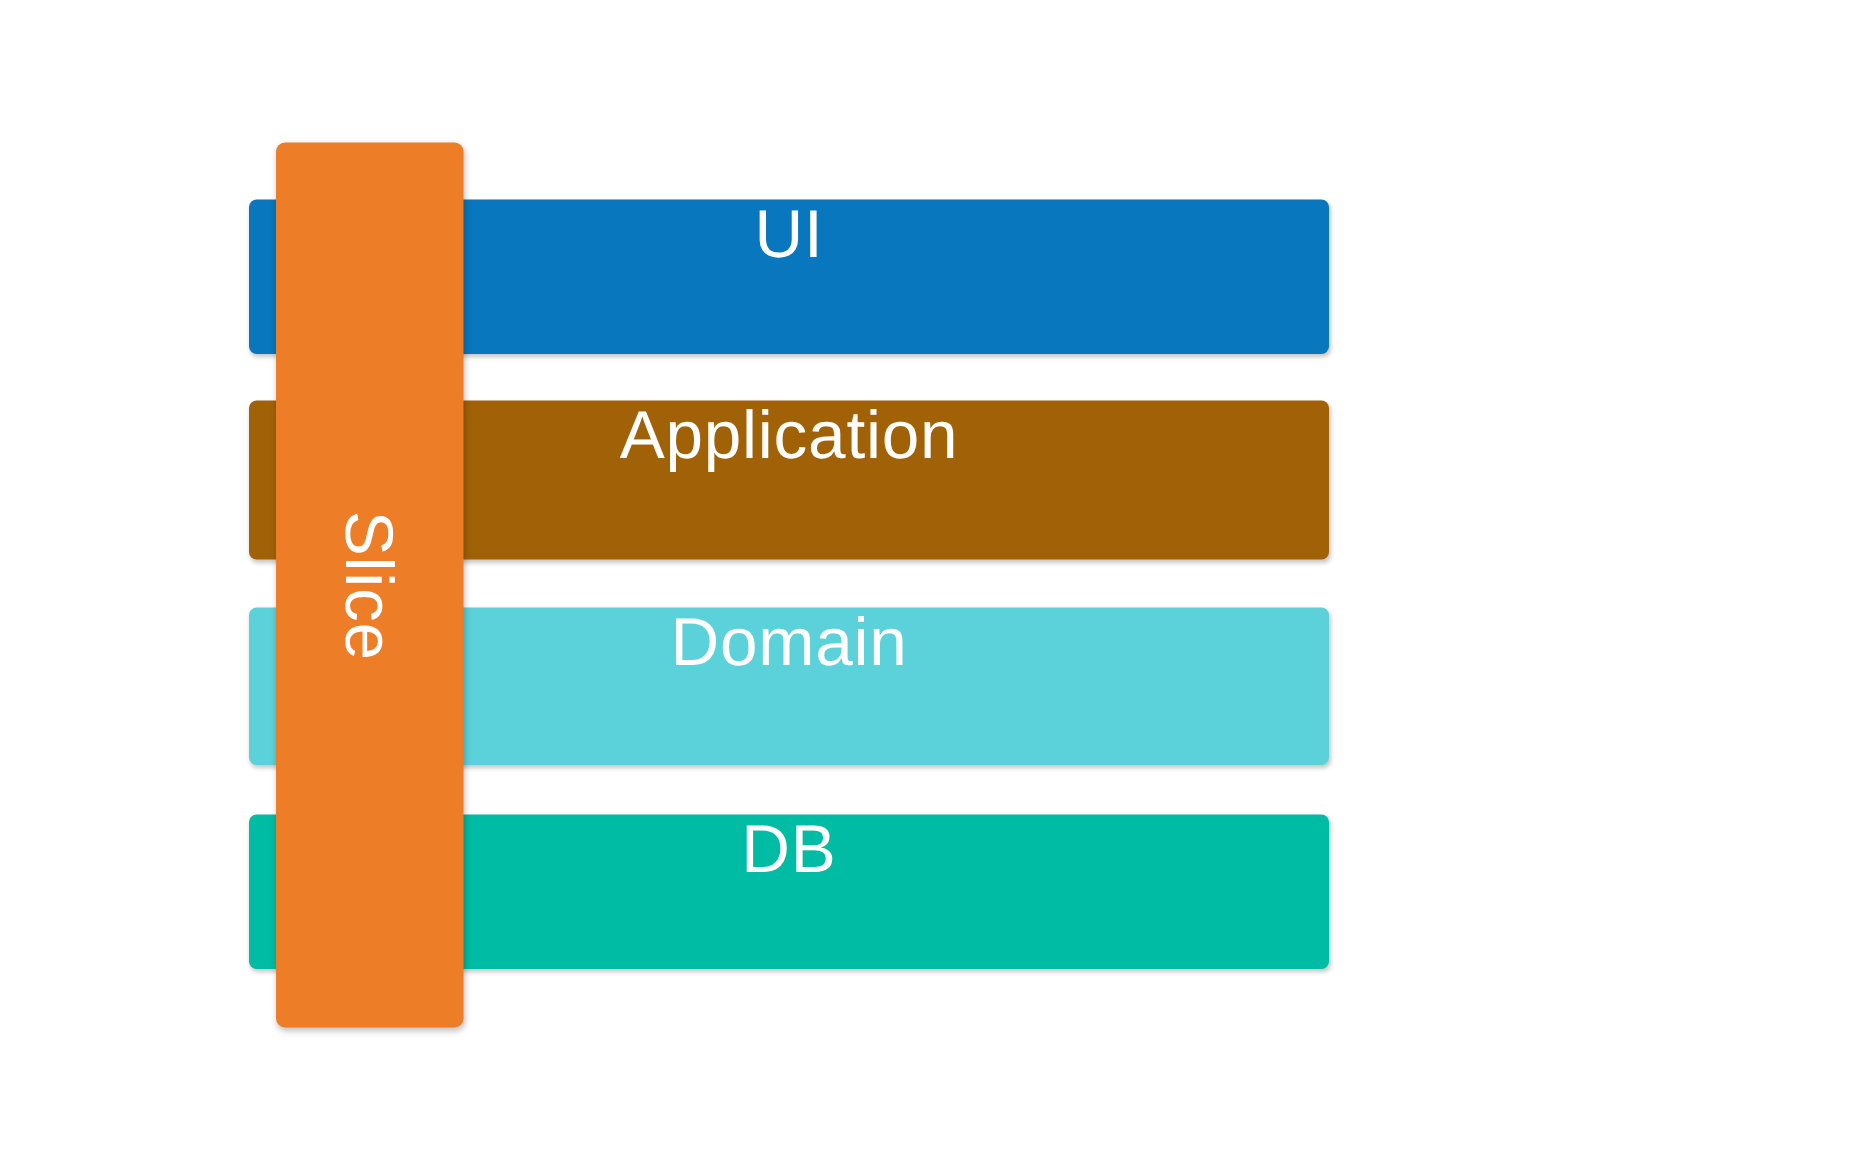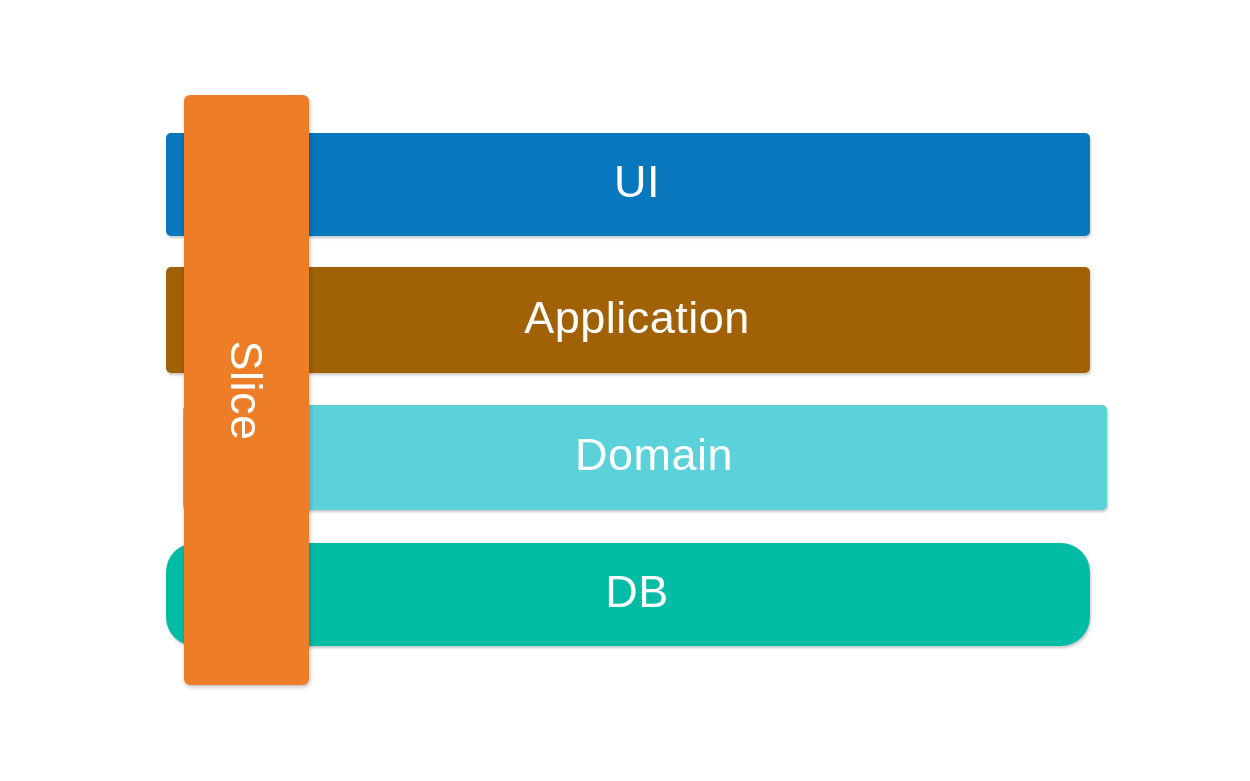--- a/index.html
+++ b/index.html
@@ -14,32 +14,30 @@
     position: relative;
     overflow: hidden;
   }
   .stage {
     position: absolute;
     inset: 0;
   }
   .layer {
     position: absolute;
     left: 166px;
-    width: 906px;
+    width: 720px;
     border-radius: 5px;
     display: flex;
-    align-items: center;
     justify-content: center;
     box-shadow: 1px 2px 3px rgba(0,0,0,0.22);
-    padding-left: 18px;
   }
   .layer-0 { top: 133px; height: 103px; }
   .layer-1 { top: 267px; height: 106px; }
   .layer-2 { top: 405px; height: 105px; }
-  .layer-3 { top: 543px; height: 103px; border-radius: 29px; }
+  .layer-3 { top: 543px; height: 103px; }
   .layer-label {
     color: #ffffff;
     font-size: 45px;
     font-weight: 400;
     letter-spacing: 0.5px;
     white-space: nowrap;
     line-height: 1;
     padding-bottom: 6px;
   }
   .slice-bar {
@@ -71,21 +69,21 @@
 <div class="stage">
 
   <div class="layer layer-0" style="background: rgb(8, 119, 189);">
     <span class="layer-label">UI</span>
   </div>
 
   <div class="layer layer-1" style="background: #a16207;">
     <span class="layer-label">Application</span>
   </div>
 
-  <div class="layer layer-2" style="background: rgb(91, 210, 218); margin-left: 17px;">
+  <div class="layer layer-2" style="background: rgb(91, 210, 218);">
     <span class="layer-label">Domain</span>
   </div>
 
   <div class="layer layer-3" style="background: rgb(0, 188, 164);">
     <span class="layer-label">DB</span>
   </div>
 
   <div class="slice-bar" style="background: rgb(237, 125, 38);">
     <span class="slice-label">Slice</span>
   </div>

